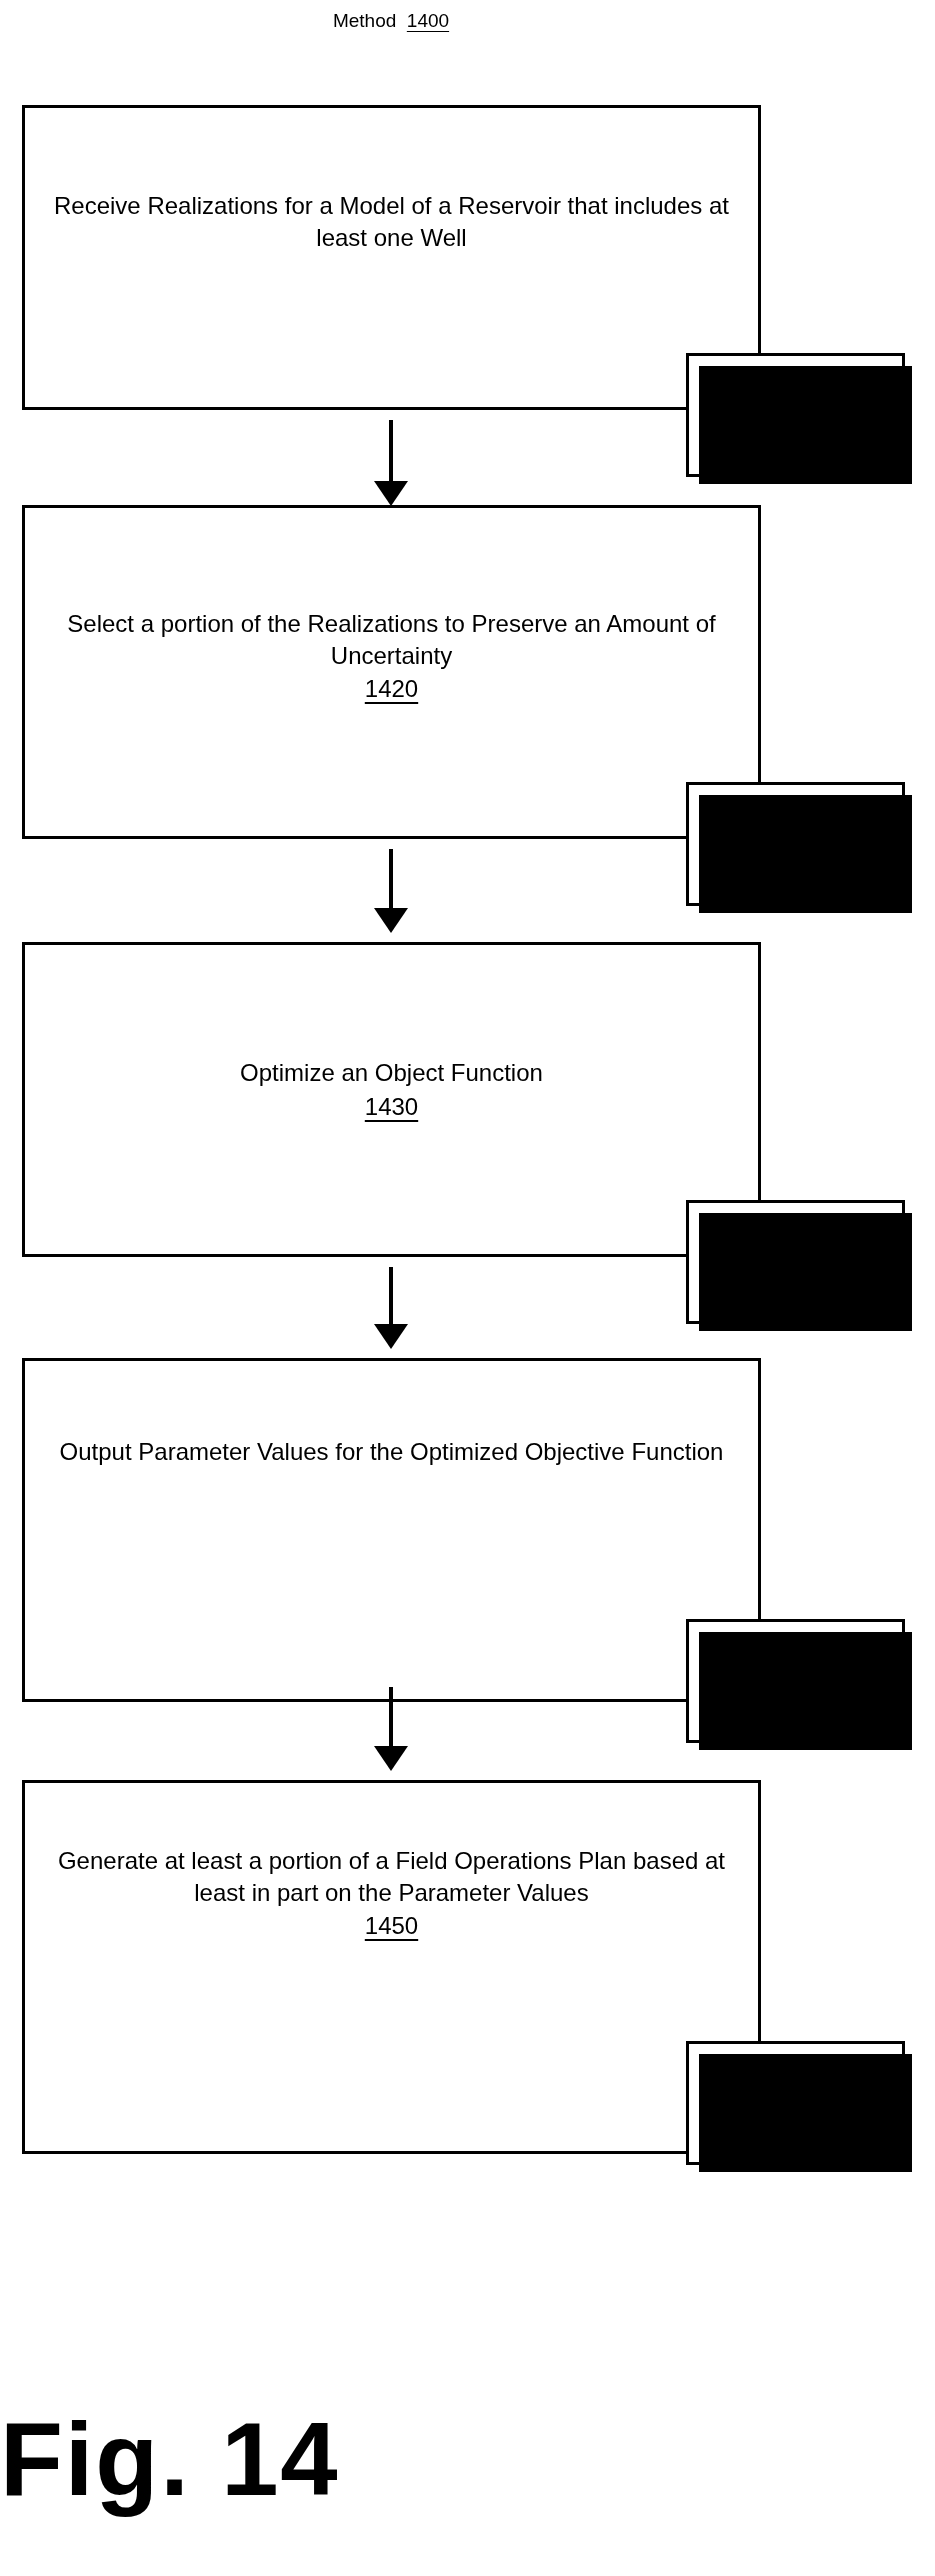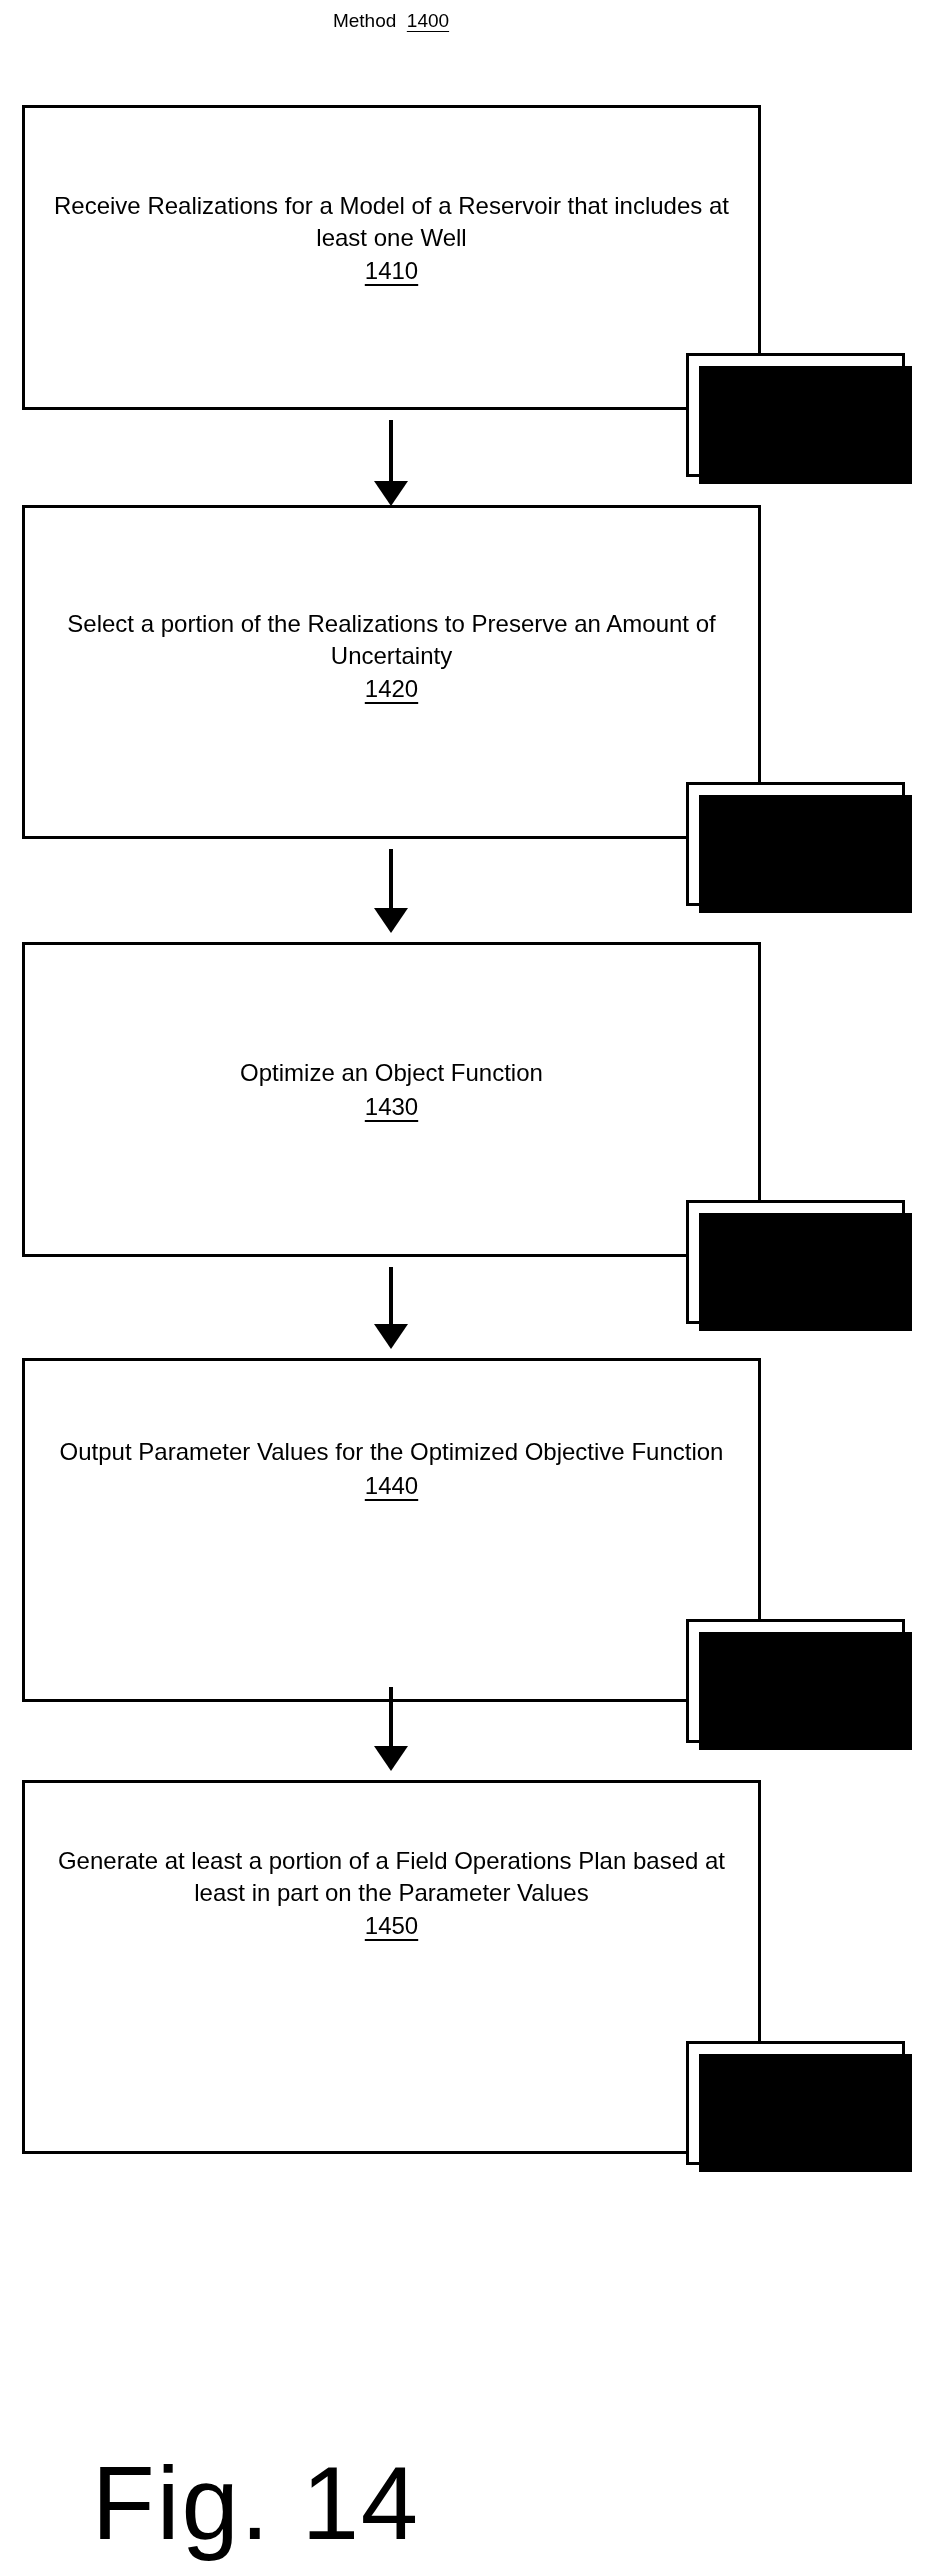--- a/index.html
+++ b/index.html
@@ -127,43 +127,41 @@
     border-top: 25px solid #000000;
     z-index: 1;
   }
 
   
   .fig-caption {
     position: absolute;
     left: 0;
     top: 2403px;
     width: 420px;
-    text-align: right;
+    text-align: left;
     font-size: 103px;
-    font-weight: 400;
+    font-weight: 700;
     letter-spacing: 1.9px;
     line-height: 1.1;
     white-space: nowrap;
-    margin-top: 44px;
   }
 </style>
 </head>
 <body>
 
 <div id="sheet">
 
   <div class="fig-title">
     <span class="lbl">Method</span>
     <span>&nbsp;</span><span class="num">1400</span>
   </div>
 
   <div class="step" style="left:22px; top:105px; width:739px; height:305px;">
     <div class="step-text" style="top:82px;">
       <span>Receive Realizations for a Model of a Reservoir that includes at least one Well</span>
-      <span class="step-num">1410</span>
     </div>
   </div>
   <div class="crm" style="left:686px; top:353px;">
     <div class="crm-text">
       <span>CRM</span>
       <span>&nbsp;</span><span class="num">1411</span>
     </div>
   </div>
   <div class="conn" style="top:420px; height:69px;"></div>
   <div class="arrowhead" style="top:481px;"></div>
@@ -194,21 +192,20 @@
       <span>CRM</span>
       <span>&nbsp;</span><span class="num">1431</span>
     </div>
   </div>
   <div class="conn" style="top:1267px; height:65px;"></div>
   <div class="arrowhead" style="top:1324px;"></div>
 
   <div class="step" style="left:22px; top:1358px; width:739px; height:344px;">
     <div class="step-text" style="top:75px;">
       <span>Output Parameter Values for the Optimized Objective Function</span>
-      <span class="step-num">1440</span>
     </div>
   </div>
   <div class="crm" style="left:686px; top:1619px;">
     <div class="crm-text">
       <span>CRM</span>
       <span>&nbsp;</span><span class="num">1441</span>
     </div>
   </div>
   <div class="conn" style="top:1687px; height:67px;"></div>
   <div class="arrowhead" style="top:1746px;"></div>

